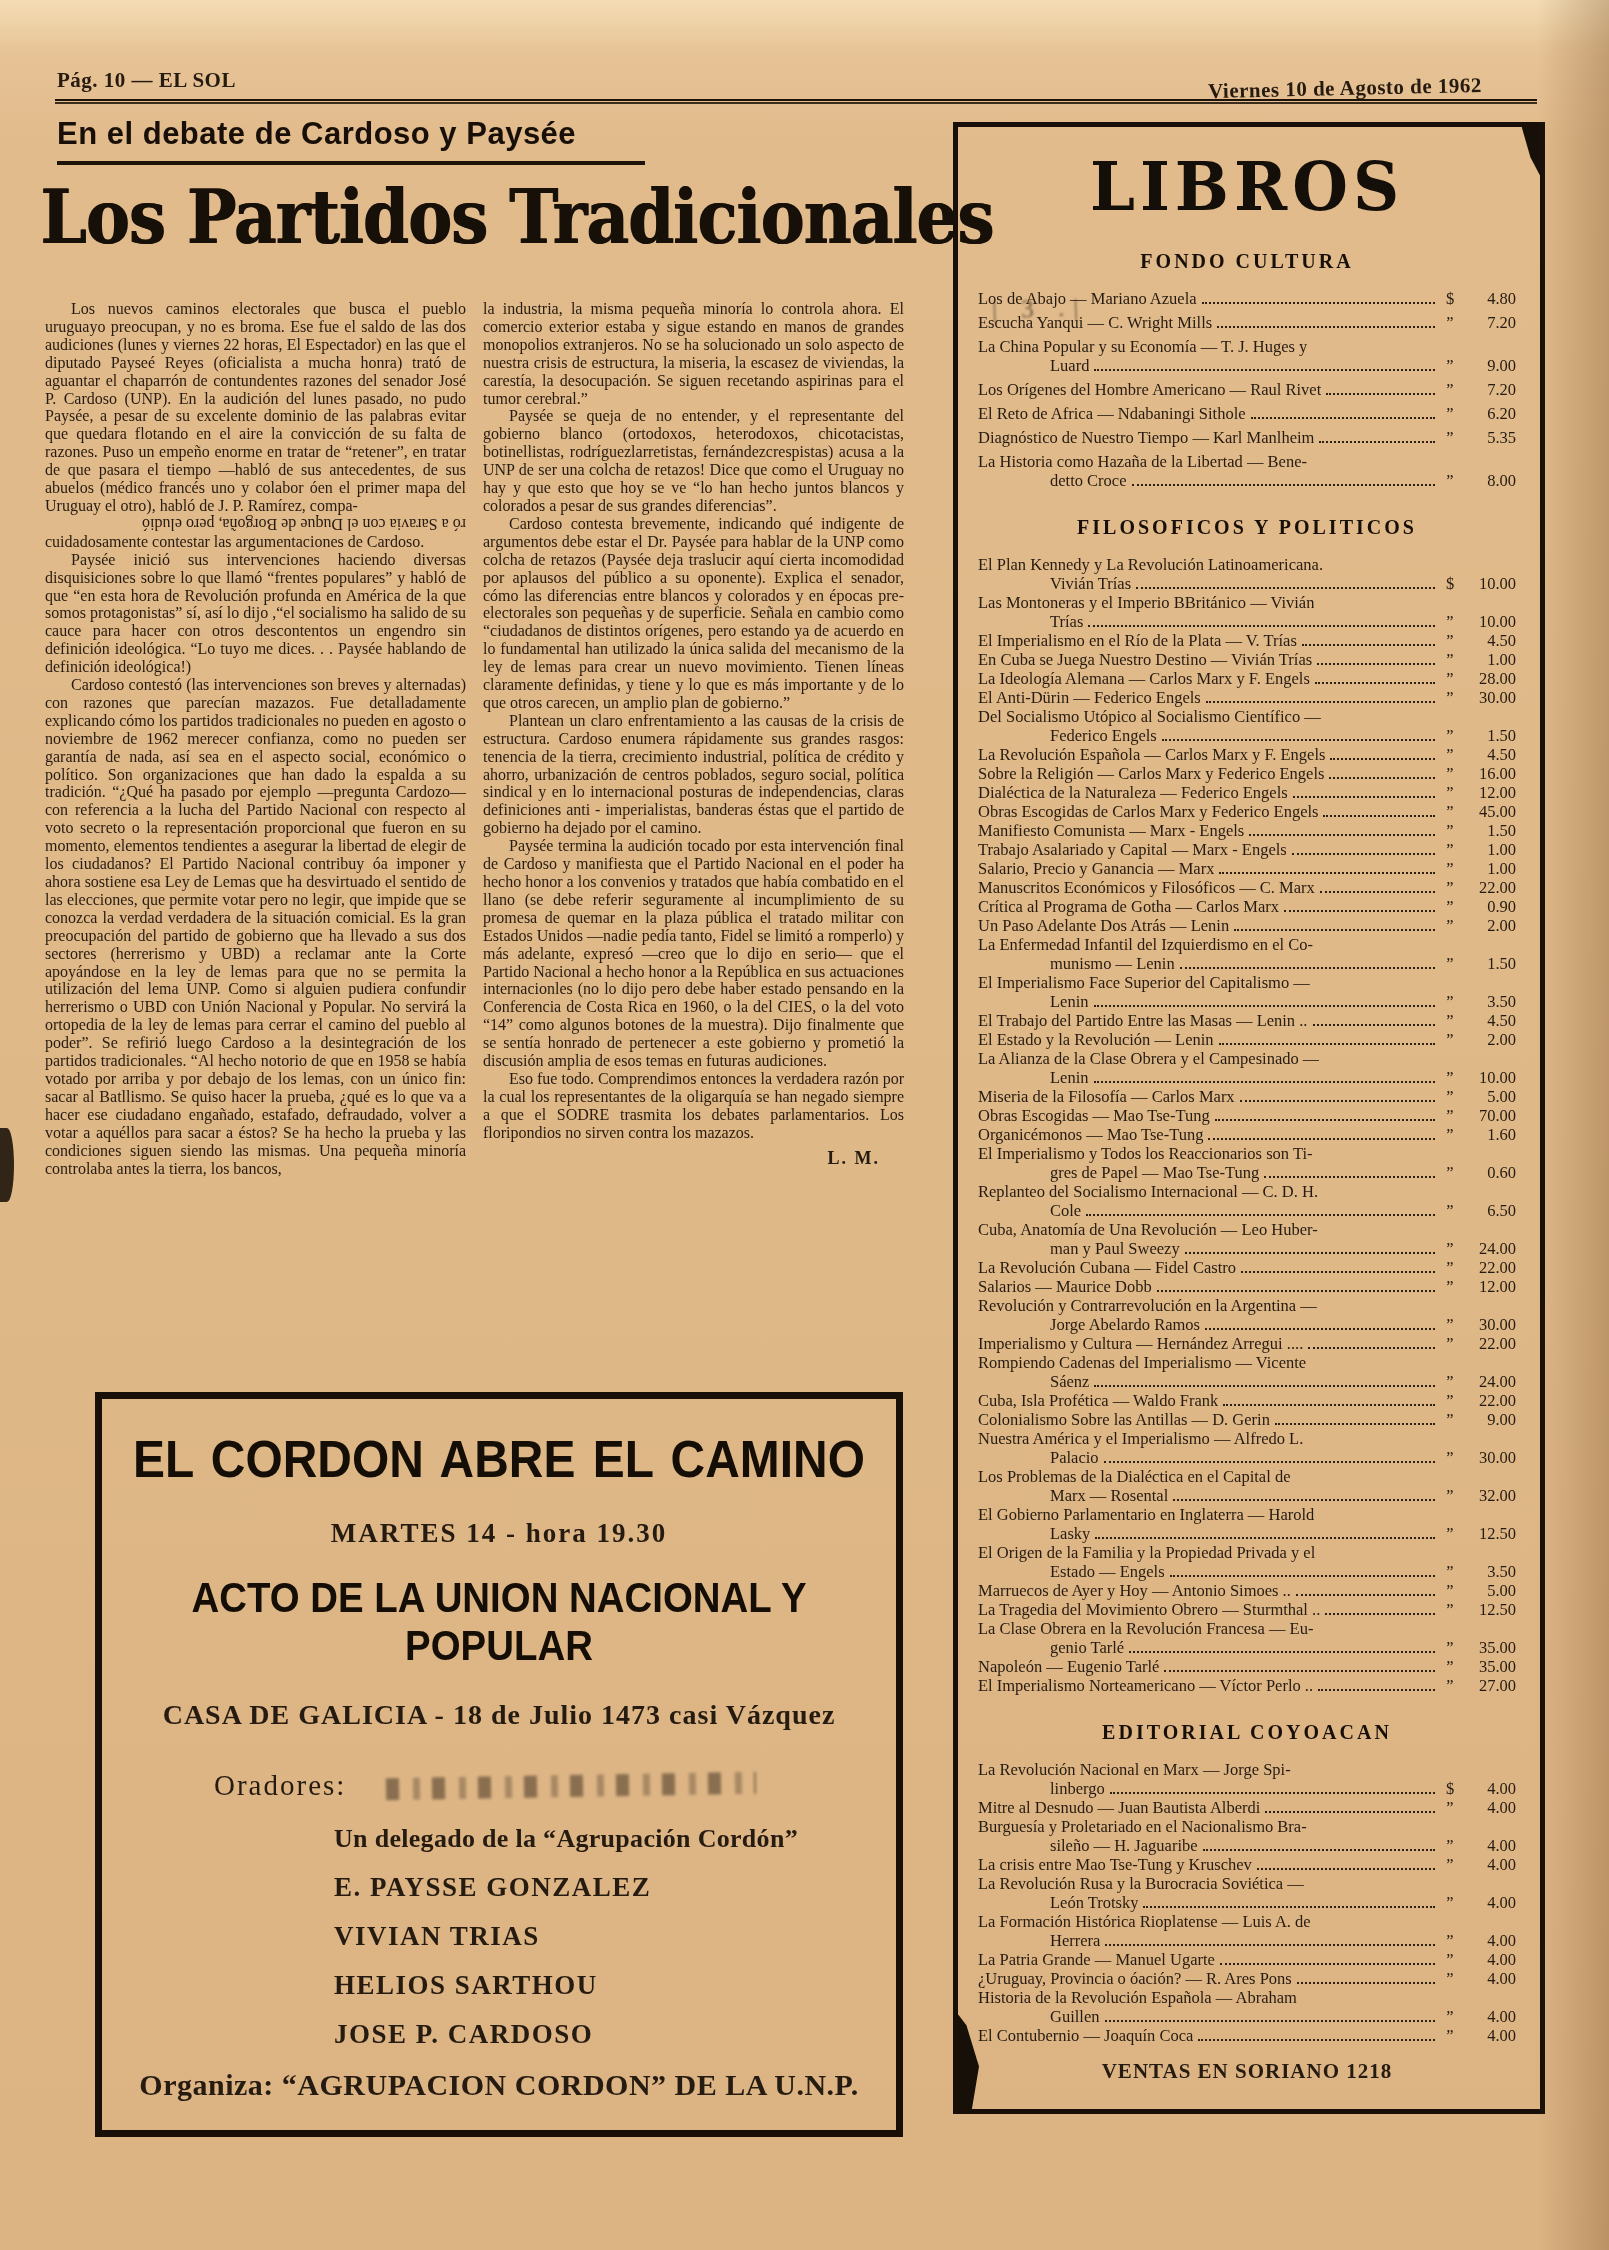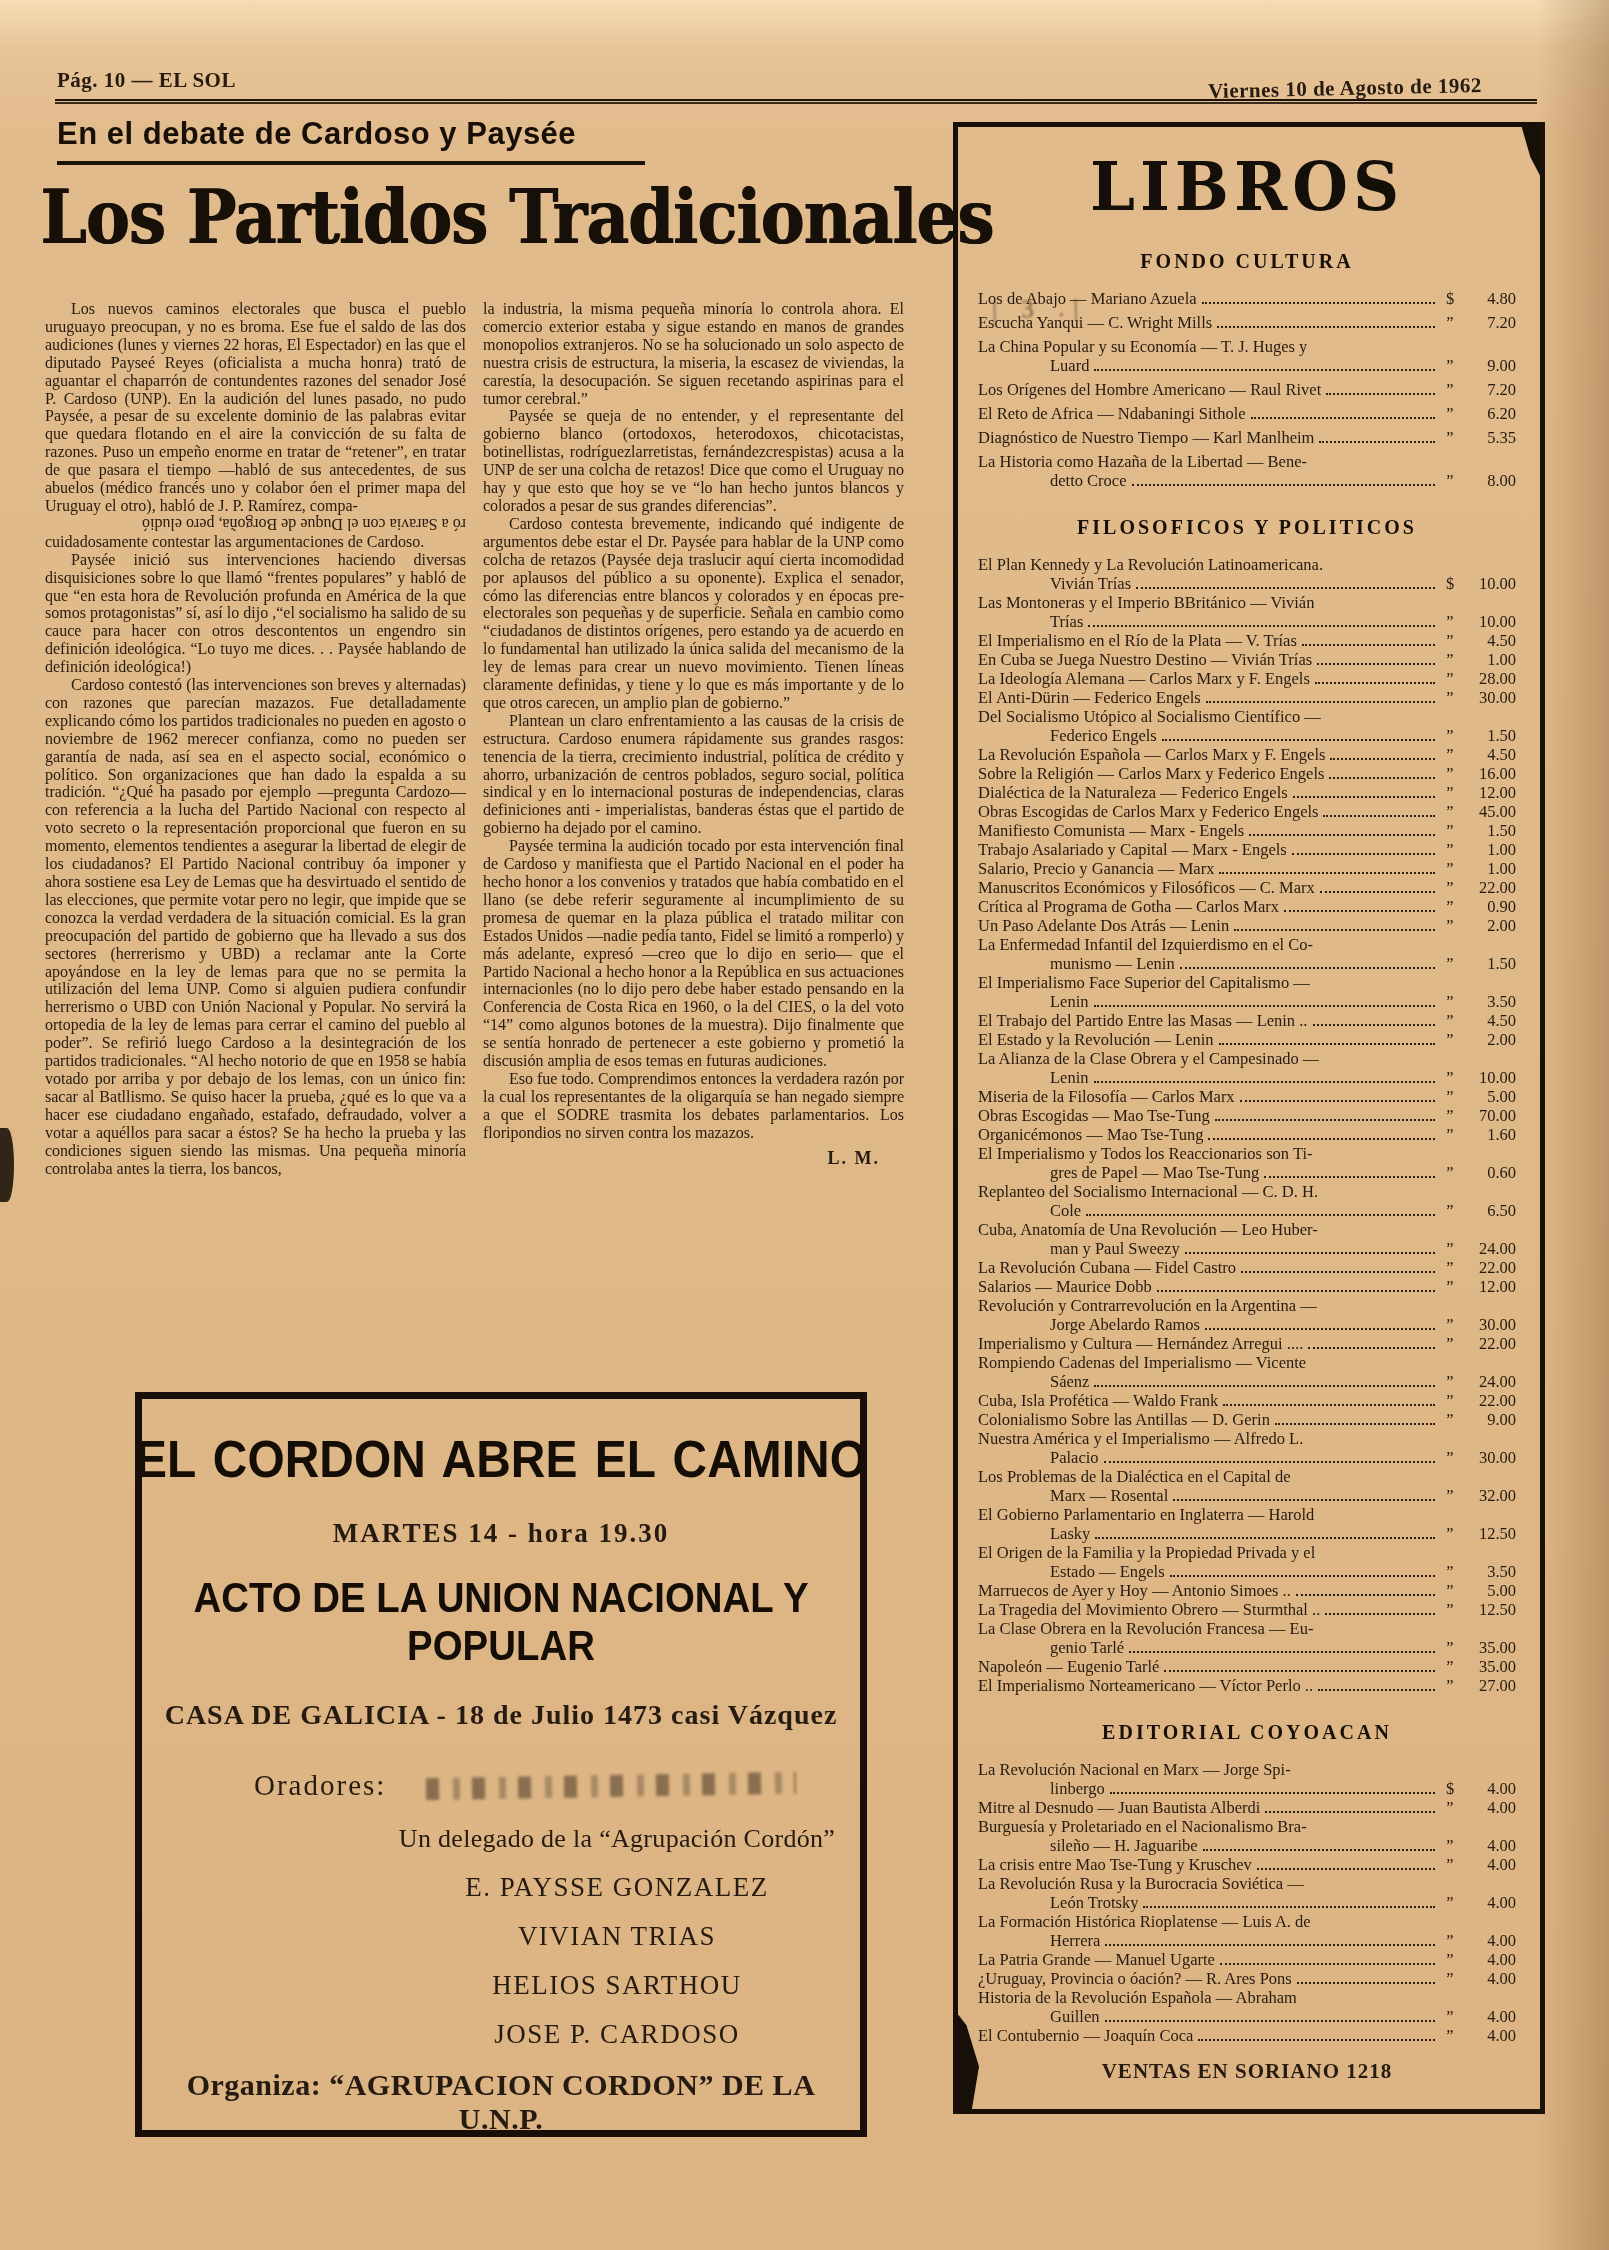--- a/index.html
+++ b/index.html
@@ -23,34 +23,34 @@
     font-family:"DejaVu Serif",serif;font-size:66px;font-weight:bold;letter-spacing:-1px;color:#171009;
     transform:scale(1,1.12);transform-origin:left top;text-shadow:1px 0 0 #171009;}
 
   .article-cols{position:absolute;left:45px;top:300px;width:860px;height:1100px;display:flex;gap:17px;overflow:hidden;}
   .col{width:421px;font-size:16px;line-height:17.9px;text-align:justify;}
   .para{margin:0;text-indent:26px;}
   .para.cont{text-indent:0;}
   .para.flip{transform:rotate(180deg);}
   .byline{text-align:right;font-weight:bold;font-size:18px;padding-right:24px;margin-top:8px;letter-spacing:2px;}
 
-  .ad-box{position:absolute;left:95px;top:1392px;width:732px;height:745px;border:7px solid #181008;
-    box-sizing:border-box;text-align:center;overflow:hidden;margin-left:40px;}
+  .ad-box{position:absolute;left:95px;top:1392px;width:808px;height:745px;border:7px solid #181008;
+    box-sizing:border-box;text-align:center;overflow:hidden;}
   .ad-title{margin-top:32px;font-family:"Liberation Sans",sans-serif;font-weight:bold;font-size:47px;
     word-spacing:4px;color:#150e07;transform:scale(1.02,1.1);}
   .ad-date{margin-top:32px;font-size:27px;font-weight:bold;letter-spacing:2px;}
   .ad-event{margin-top:28px;font-family:"Liberation Sans",sans-serif;font-weight:bold;font-size:40px;
     transform:scale(.96,1.06);color:#150e07;}
   .ad-venue{margin-top:32px;font-size:28px;font-weight:bold;letter-spacing:1px;}
   .ad-orators-row{margin-top:38px;display:flex;align-items:center;padding-left:112px;gap:40px;}
   .ad-orators-label{font-size:29px;letter-spacing:2px;}
   .smudge{width:370px;height:22px;opacity:.55;filter:blur(1.6px);transform:rotate(-1deg);
     background:repeating-linear-gradient(90deg,rgba(30,20,10,.8) 0 13px,rgba(30,20,10,0) 13px 27px,rgba(30,20,10,.5) 27px 34px,rgba(30,20,10,0) 34px 46px);}
   .speakers{margin-top:22px;text-align:left;margin-left:232px;}
-  .speaker{font-size:27px;font-weight:normal;letter-spacing:1.5px;margin-bottom:18px;white-space:nowrap;text-align:center;}
+  .speaker{font-size:27px;font-weight:bold;letter-spacing:1.5px;margin-bottom:18px;white-space:nowrap;}
   .speaker-first{font-size:26px;letter-spacing:.3px;}
   .ad-organizer{margin-top:16px;font-size:30px;font-weight:bold;letter-spacing:.5px;}
 
   .libros-box{position:absolute;left:953px;top:122px;width:592px;height:1992px;border:5px solid #181008;
     box-sizing:border-box;padding:12px 24px 8px 20px;overflow:hidden;}
   .libros-title{text-align:center;font-family:"DejaVu Serif",serif;font-weight:bold;font-size:64px;
     letter-spacing:5px;margin-top:10px;color:#150f09;transform:scale(1,1.05);}
   .stamp{position:absolute;left:34px;top:168px;font-size:25px;color:rgba(35,25,15,.6);
     filter:blur(1.2px);letter-spacing:9px;transform:rotate(-2deg);}
   .bk-heading{text-align:center;font-weight:bold;font-size:20px;letter-spacing:3px;margin:26px 0 16px;color:#181008;}

